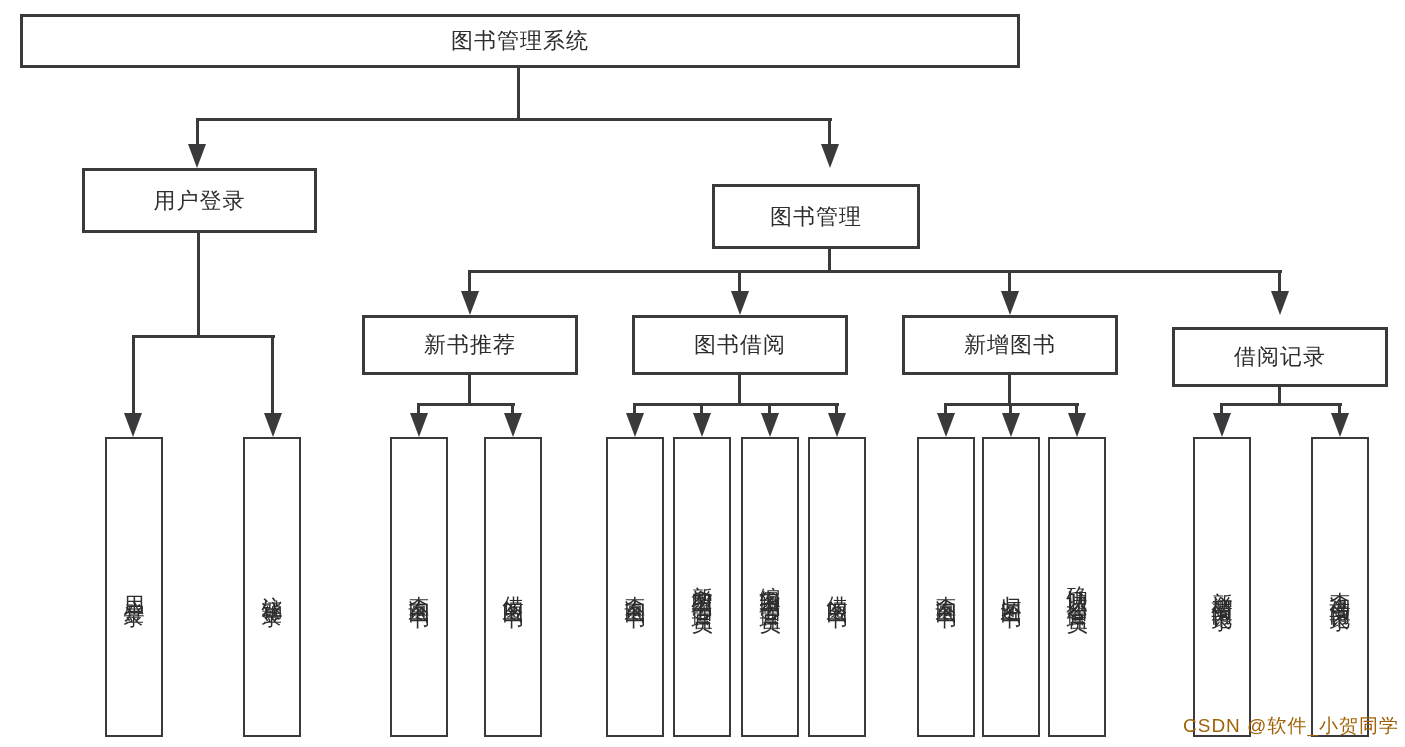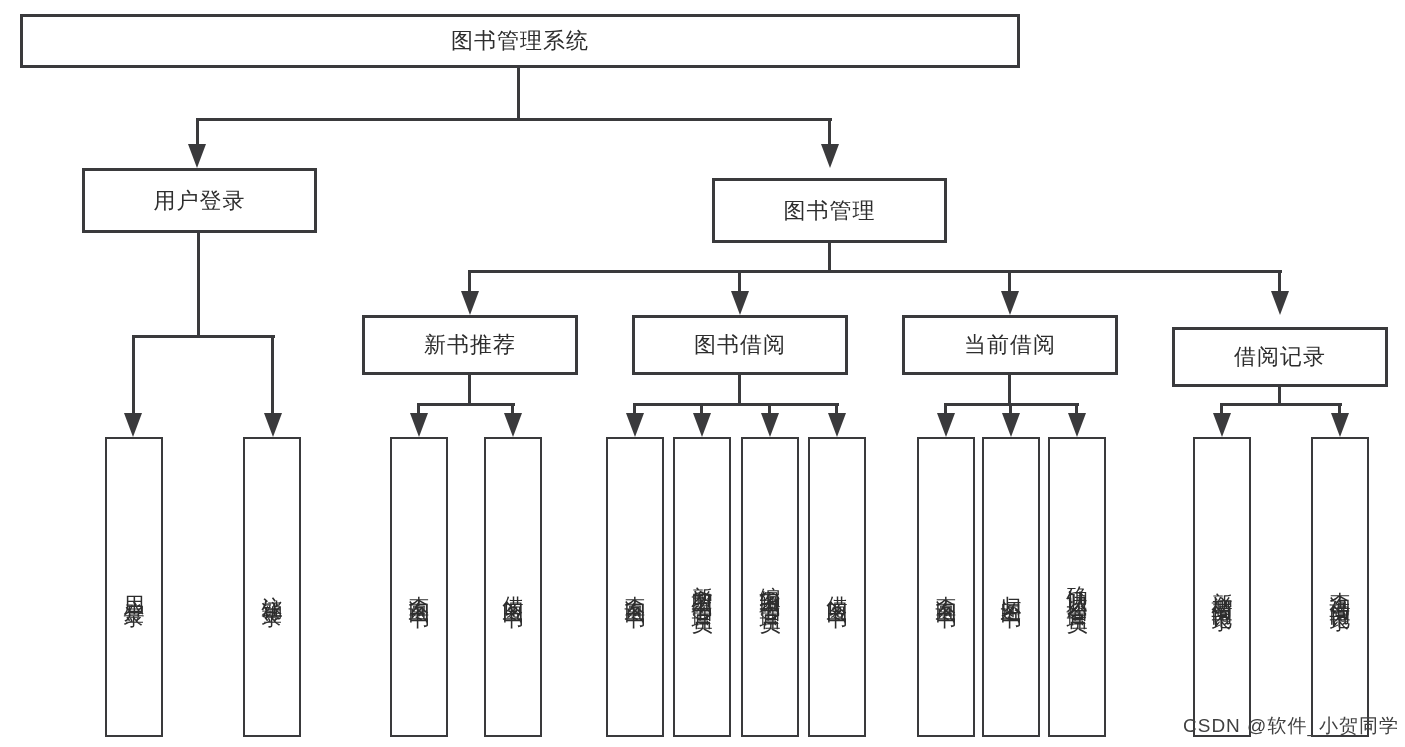--- a/index.html
+++ b/index.html
@@ -21,21 +21,21 @@
   .hline,.vline{position:absolute;background:#3a3a3c;z-index:1;}
   .hline{height:3px;}
   .vline{width:3px;}
   .arrow{
     position:absolute;width:0;height:0;z-index:1;
     border-left:9px solid transparent;border-right:9px solid transparent;
     border-top:24px solid #3a3a3c;
   }
   .watermark{
     position:absolute;left:1183px;top:713px;z-index:5;
-    font-size:19px;color:#404040;letter-spacing:1px;white-space:nowrap;
+    font-size:19px;color:#a16207;letter-spacing:1px;white-space:nowrap;
   }
 </style>
 </head>
 <body>
 
 <div class="canvas">
 
   <div class="box" style="left:20px;top:14px;width:1000px;height:54px">
     <span>图书管理系统</span>
   </div>
@@ -43,21 +43,21 @@
   <div class="vline" style="left:517px;top:68px;height:52px"></div>
   <div class="hline" style="left:196px;top:118px;width:636px"></div>
   <div class="vline" style="left:196px;top:121px;height:26px"></div>
   <div class="vline" style="left:828px;top:121px;height:26px"></div>
   <div class="arrow" style="left:188px;top:144px"></div>
   <div class="arrow" style="left:821px;top:144px"></div>
 
   <div class="box" style="left:82px;top:168px;width:235px;height:65px">
     <span>用户登录</span>
   </div>
-  <div class="box" style="left:712px;top:178px;width:235px;height:65px">
+  <div class="box" style="left:712px;top:184px;width:208px;height:65px">
     <span>图书管理</span>
   </div>
 
   <div class="vline" style="left:197px;top:233px;height:104px"></div>
   <div class="hline" style="left:132px;top:335px;width:143px"></div>
   <div class="vline" style="left:132px;top:338px;height:78px"></div>
   <div class="vline" style="left:271px;top:338px;height:78px"></div>
   <div class="arrow" style="left:124px;top:413px"></div>
   <div class="arrow" style="left:264px;top:413px"></div>
 
@@ -72,21 +72,21 @@
   <div class="arrow" style="left:1001px;top:291px"></div>
   <div class="arrow" style="left:1271px;top:291px"></div>
 
   <div class="box" style="left:632px;top:315px;width:216px;height:60px">
     <span>图书借阅</span>
   </div>
   <div class="box" style="left:362px;top:315px;width:216px;height:60px">
     <span>新书推荐</span>
   </div>
   <div class="box" style="left:902px;top:315px;width:216px;height:60px">
-    <span>当前借阅</span>
+    <span>新增图书</span>
   </div>
   <div class="box" style="left:1172px;top:327px;width:216px;height:60px">
     <span>借阅记录</span>
   </div>
 
   <div class="vline" style="left:468px;top:375px;height:30px"></div>
   <div class="hline" style="left:417px;top:403px;width:98px"></div>
   <div class="vline" style="left:417px;top:406px;height:9px"></div>
   <div class="vline" style="left:511px;top:406px;height:9px"></div>
   <div class="arrow" style="left:410px;top:413px"></div>

